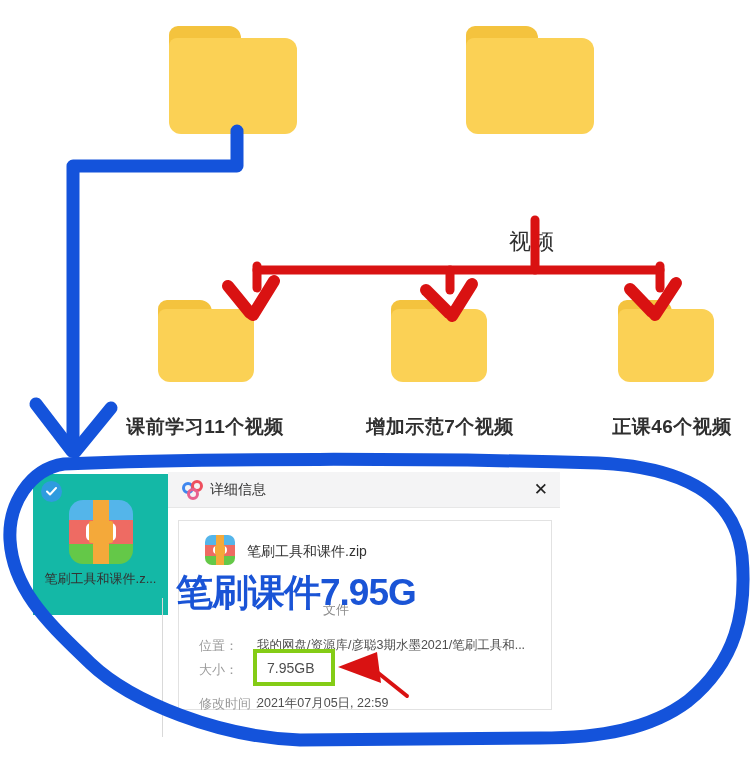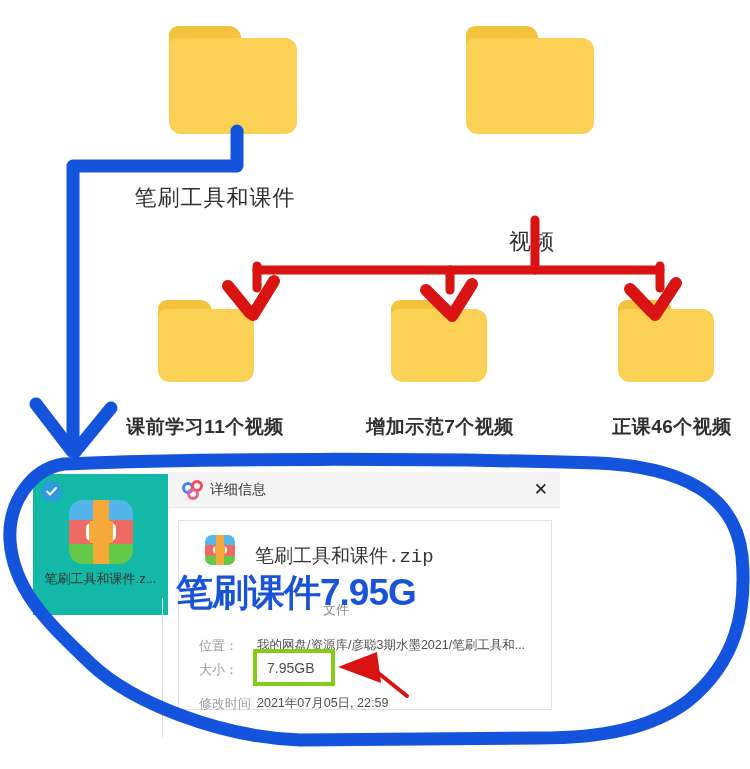--- a/index.html
+++ b/index.html
@@ -45,21 +45,21 @@
   .tricircles { position:absolute; left:14px; top:8px; width:22px; height:20px; }
   .ring { position:absolute; width:12px; height:12px; border-radius:50%; background:transparent; }
   .ring.b { left:0; top:2px; border:3.5px solid #3f86ee; }
   .ring.r { left:9px; top:0; border:3.5px solid #ee4f5e; }
   .ring.p { left:5px; top:8px; border:3.5px solid #e8608f; }
 
   .divider { left:162px; top:598px; width:1px; height:139px; background:#d9d9d9; }
 
   .card { left:178px; top:520px; width:374px; height:190px; background:#fff;
     border:1px solid #e2e2e2; z-index:1; }
-  .fname { position:absolute; left:76px; top:22px; font-size:19px; color:#333;font-family:Liberation Mono, monospace; }
+  .fname { position:absolute; left:68px; top:22px; font-size:14px; color:#333; }
   .typefrag { position:absolute; left:122px; top:80px; font-size:13px; color:#8c8c8c; z-index:0;padding-left:22px; }
   .row-label { position:absolute; left:20px; font-size:13px; color:#9b9b9b; }
   .row-value { position:absolute; left:78px; font-size:12.5px; color:#4e4e4e;
     white-space:nowrap; overflow:hidden; max-width:286px; }
   .sizebox { position:absolute; left:74px; top:128px; width:82px; height:37px;
     border:4px solid #84cc16; display:flex; align-items:center; z-index:3; }
   .sizebox span { font-size:14px; color:#4e4e4e; margin-left:10px; }
 
   .headline { position:absolute; left:176px; top:568px; width:400px;
     font-size:37px; font-weight:800; color:#1a54d6; letter-spacing:-1px;
@@ -69,21 +69,20 @@
 </style>
 </head>
 <body>
 
 <div id="stage">
 
   <div class="folder" style="left:169px; top:26px; width:128px; height:108px;">
     <div class="tab"></div>
     <div class="body"></div>
   </div>
-  <div class="folder-label lbl-big" style="left:85px; top:183px; width:260px;">笔刷工具和课件</div>
 
   <div class="folder" style="left:466px; top:26px; width:128px; height:108px;">
     <div class="tab"></div>
     <div class="body"></div>
   </div>
   <div class="folder-label lbl-big" style="left:432px; top:183px; width:200px;margin-top:44px;">视频</div>
 
   <div class="folder" style="left:158px; top:300px; width:96px; height:82px;">
     <div class="tab"></div>
     <div class="body"></div>

